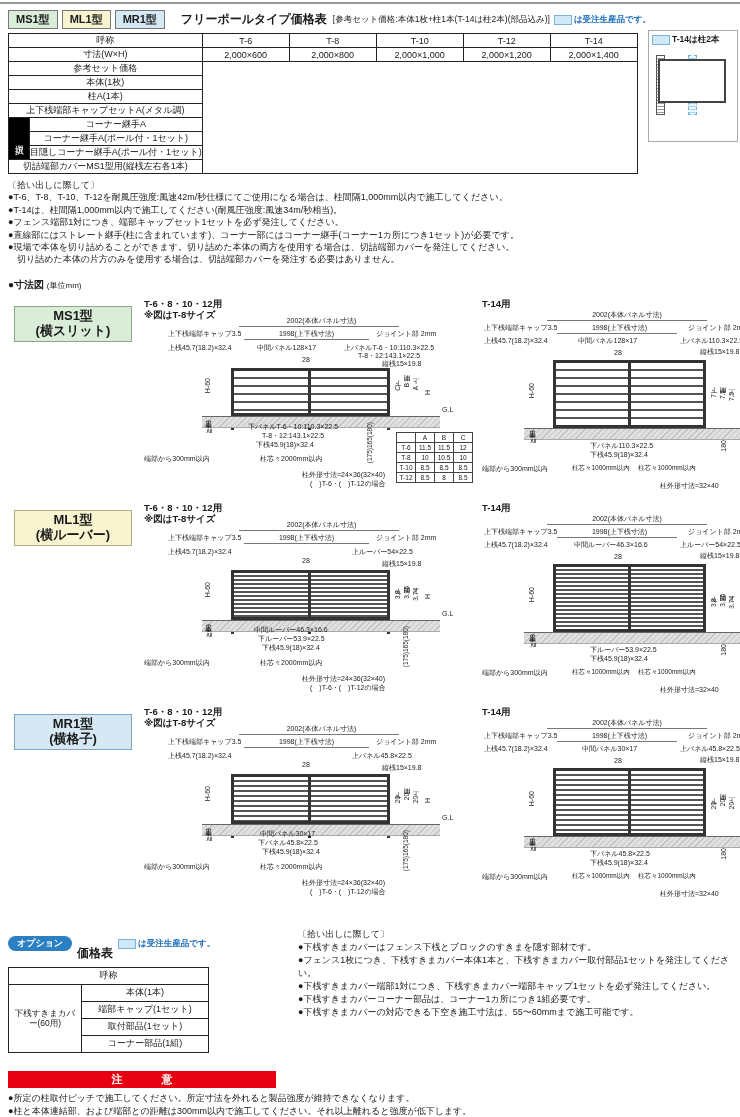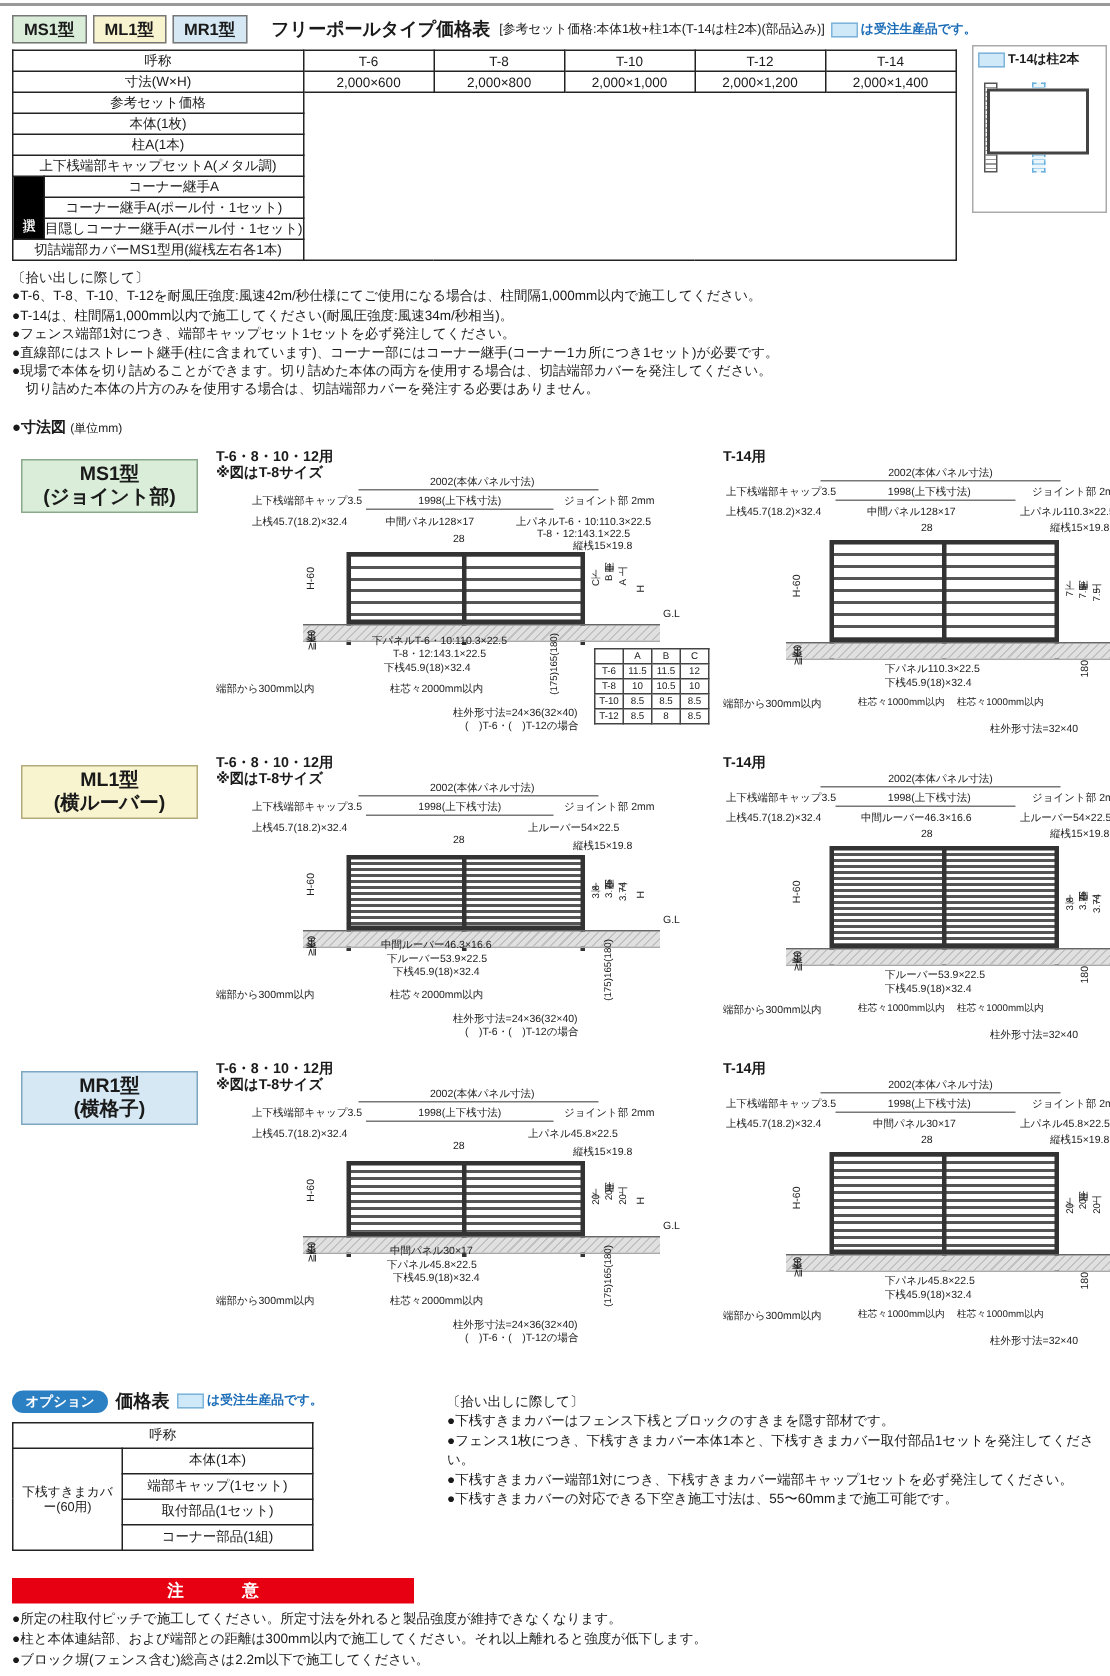--- a/index.html
+++ b/index.html
@@ -64,21 +64,21 @@
   .ground{position:absolute;border-top:1px solid #666;border-bottom:1px solid #aaa;
           background:repeating-linear-gradient(135deg,#e0e0e0 0 3px,#c2c2c2 3px 4px);}
   table.mini{position:absolute;border-collapse:collapse;font-size:6.5px;background:#fff;}
   table.mini td{border:1px solid #444;padding:0 2px;height:9px;text-align:center;min-width:14px;}
 
   
   .opt{display:flex;margin-top:22px;}
   .opt-left{width:290px;flex:none;}
   .opt-title{display:flex;align-items:center;gap:5px;}
   .badge{background:#2b7fc3;color:#fff;font-weight:bold;font-size:9px;border-radius:8px;padding:1px 9px;}
-  .opt-title b{font-size:12px;}
+  .opt-title b{font-size:12px;margin-top:19px;}
   table.opt{border-collapse:collapse;font-size:9px;margin-top:5px;}
   table.opt td{border:1px solid #222;padding:0 4px;height:16px;text-align:center;}
   .opt-group{width:64px;font-size:8.5px;line-height:1.2;}
   .opt-name{width:118px;}
   .opt-notes{font-size:9px;line-height:1.45;margin-top:2px;}
 
   
   .caution{margin-top:18px;}
   .caution-banner{width:268px;height:17px;background:#e60012;color:#fff;font-weight:bold;font-size:11px;
                   display:flex;align-items:center;justify-content:center;letter-spacing:14px;padding-left:14px;box-sizing:border-box;}
@@ -174,21 +174,21 @@
   </div>
 
   <div class="dim-head">
     <span>●寸法図</span>
     <span class="unit">(単位mm)</span>
   </div>
 
   <div class="sect">
     <div class="typebox g">
       <span>MS1型</span>
-      <span>(ジョイント部)</span>
+      <span>(横スリット)</span>
     </div>
 
     <div class="dg dg-left">
       <div class="dg-title">T-6・8・10・12用</div>
       <div class="dg-note">※図はT-8サイズ</div>
       <div class="lbl c" style="left:95px;top:18px;width:165px">2002(本体パネル寸法)</div>
       <div class="dimline" style="left:95px;top:28px;width:160px"></div>
       <div class="lbl" style="left:24px;top:31px">上下桟端部キャップ3.5</div>
       <div class="lbl c" style="left:105px;top:31px;width:115px">1998(上下桟寸法)</div>
       <div class="lbl" style="left:232px;top:31px">ジョイント部 2mm</div>
@@ -468,20 +468,21 @@
               <td>コーナー部品(1組)</td>
             </tr>
       </tbody>
         </table>
     </div>
     <div class="opt-notes">
       <div>〔拾い出しに際して〕</div>
       <div>●下桟すきまカバーはフェンス下桟とブロックのすきまを隠す部材です。</div>
       <div>●フェンス1枚につき、下桟すきまカバー本体1本と、下桟すきまカバー取付部品1セットを発注してください。</div>
       <div>●下桟すきまカバー端部1対につき、下桟すきまカバー端部キャップ1セットを必ず発注してください。</div>
+      <div>●下桟すきまカバーコーナー部品は、コーナー1カ所につき1組必要です。</div>
       <div>●下桟すきまカバーの対応できる下空き施工寸法は、55〜60mmまで施工可能です。</div>
     </div>
   </div>
 
   <div class="caution">
     <div class="caution-banner">注　意</div>
     <div class="caution-list">
       <div>●所定の柱取付ピッチで施工してください。所定寸法を外れると製品強度が維持できなくなります。</div>
       <div>●柱と本体連結部、および端部との距離は300mm以内で施工してください。それ以上離れると強度が低下します。</div>
       <div>●ブロック塀(フェンス含む)総高さは2.2m以下で施工してください。</div>

